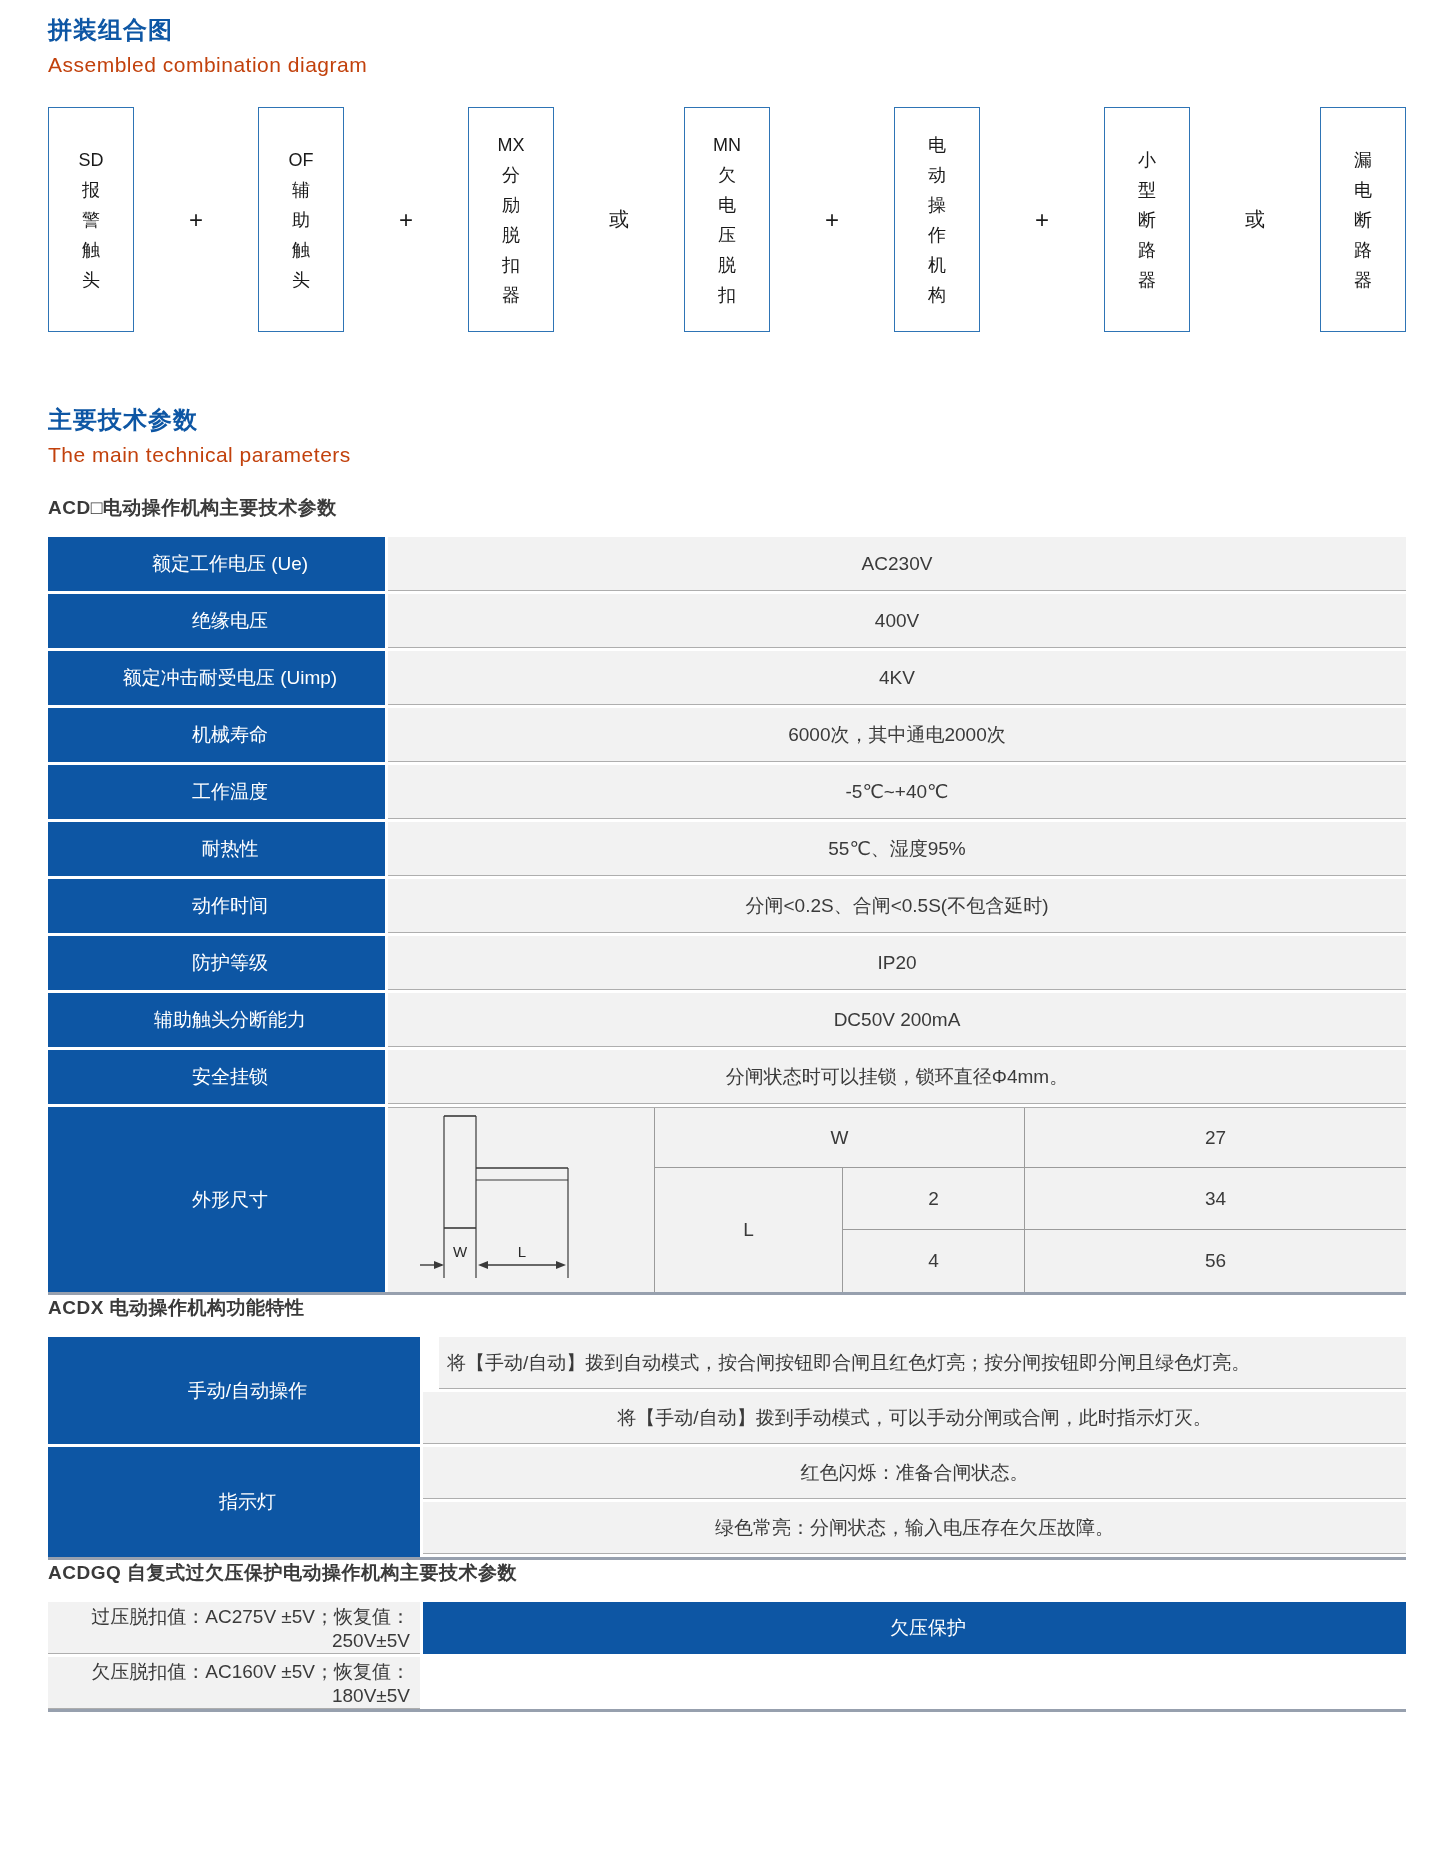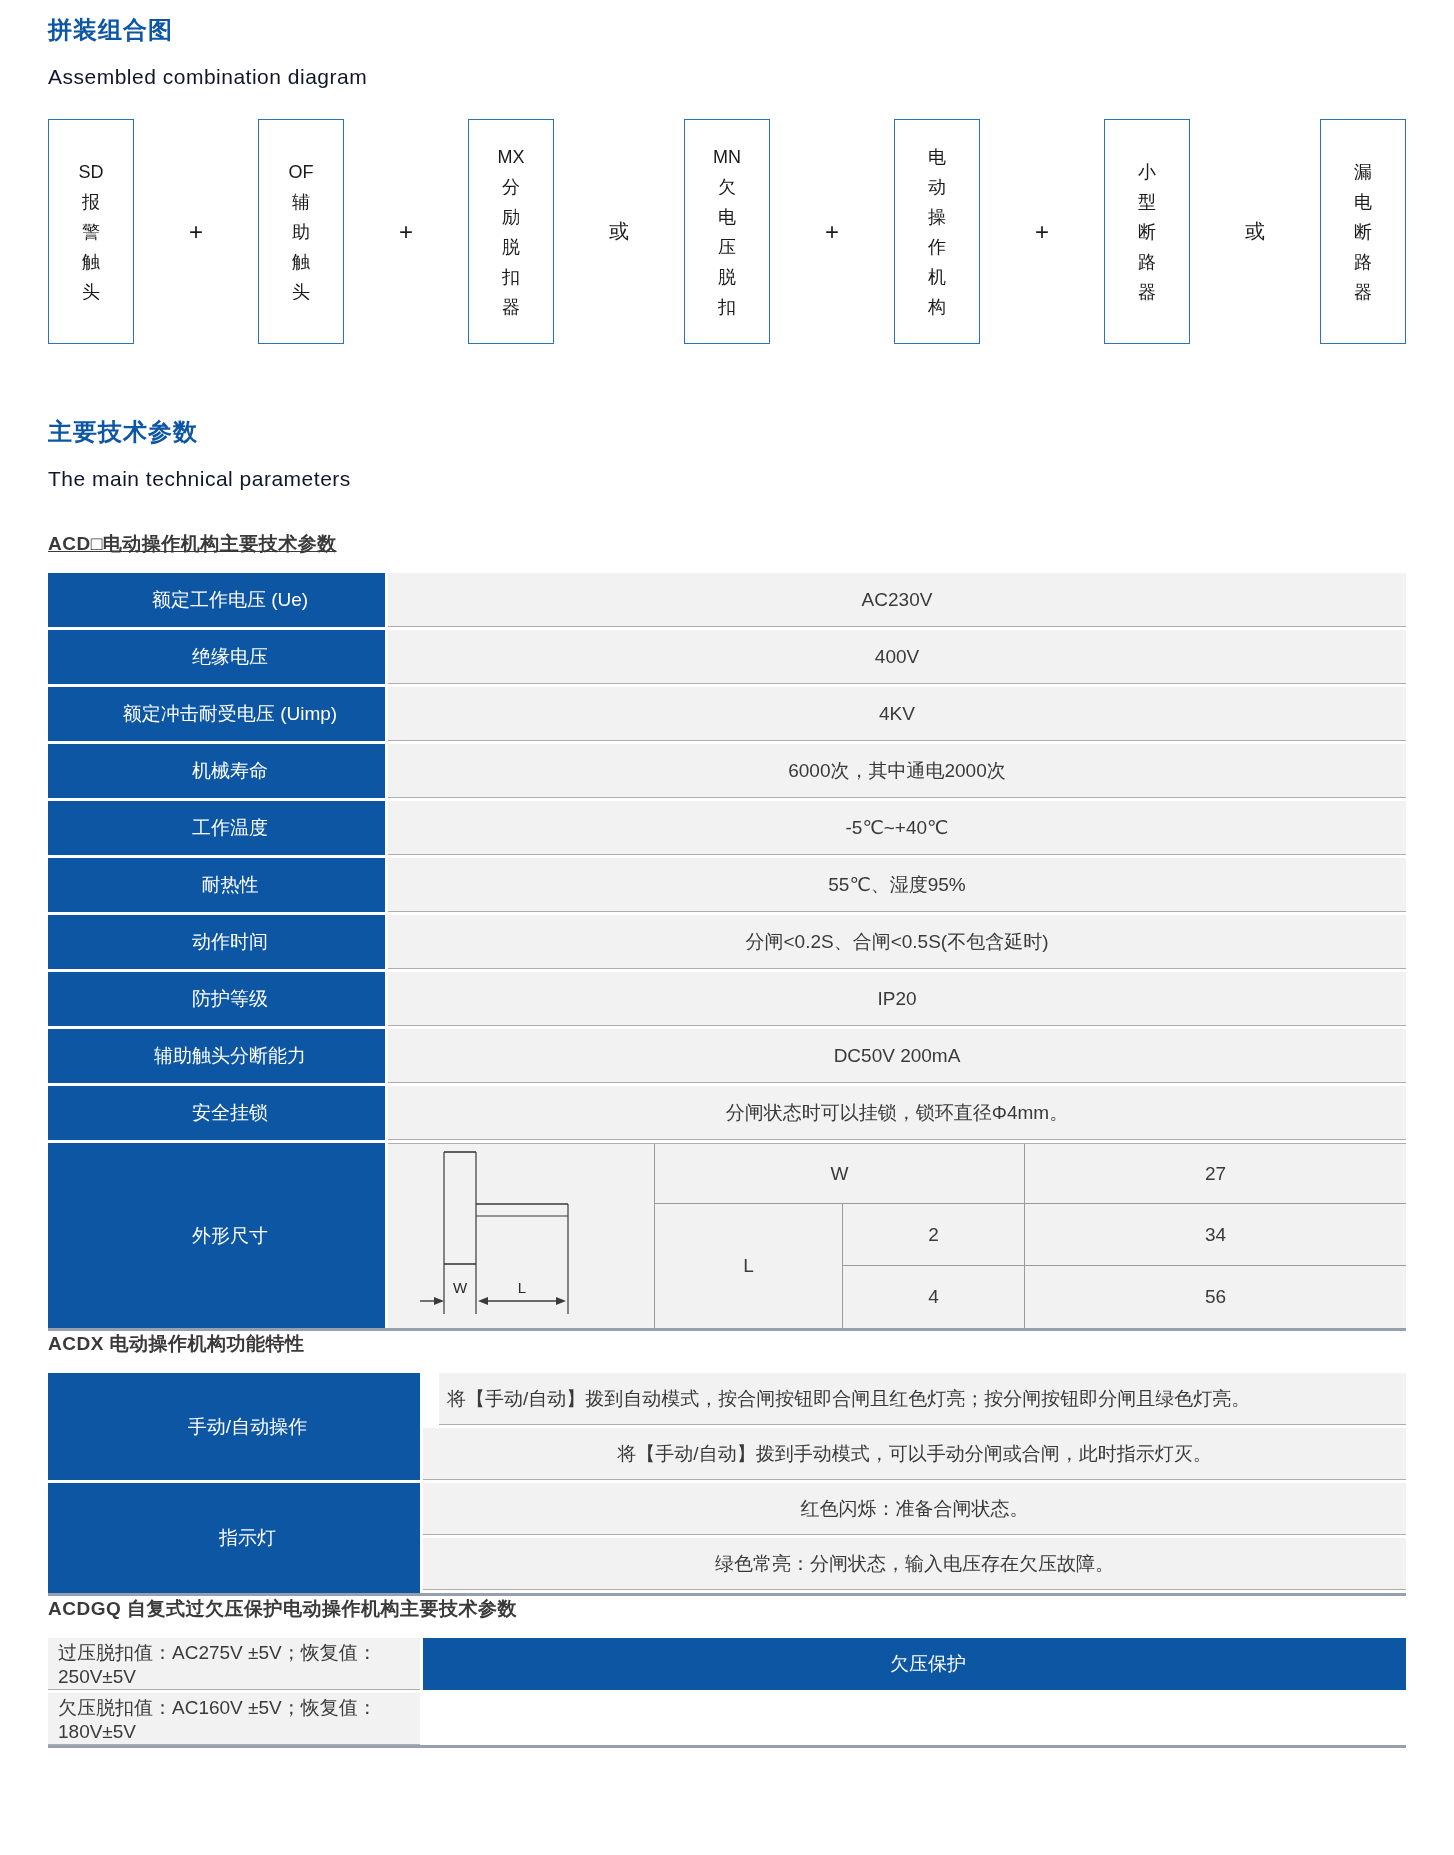--- a/index.html
+++ b/index.html
@@ -5,21 +5,21 @@
   * { margin:0; padding:0; box-sizing:border-box; }
   html,body { background:#ffffff; }
   body {
     width:1454px; min-height:1855px;
     font-family:"Liberation Sans","DejaVu Sans",sans-serif;
     color:#333;
     padding:14px 48px 30px 48px;
   }
   
   .sec-title-cn { font-size:24px; font-weight:bold; color:#0d56a4; letter-spacing:1px; }
-  .sec-title-en { font-size:21px; color:#0f172a; margin-top:19px; letter-spacing:0.5px; }
+  .sec-title-en { font-size:21px; color:#c2410c; margin-top:7px; letter-spacing:0.5px; }
   .sub-heading  { font-size:19px; font-weight:bold; color:#3a3a3a; letter-spacing:0.5px; }
 
   
   .combo-row {
     margin-top:30px; height:225px;
     display:flex; justify-content:space-between; align-items:stretch;
   }
   .combo-box {
     width:86px; border:1px solid #2e74b5; background:#fff;
     display:flex; align-items:center; justify-content:center;
@@ -35,21 +35,21 @@
   
   .ptable { display:grid; gap:3px; background:#fff; border-bottom:3px solid #97a0ae; }
   .t1 { grid-template-columns:337px 1fr; }
   .t2, .t3 { grid-template-columns:372px 1fr; }
   .lbl {
     background:#0d56a4; color:#fff; font-size:19px;
     display:flex; align-items:center; justify-content:center; text-align:center;padding-left:27px;
   }
   .val {
     background:#f2f2f2; color:#3a3a3a; font-size:19px;
-    display:flex; align-items:center; justify-content:center; text-align:left;
+    display:flex; align-items:center; justify-content:center; text-align:right;
     border-bottom:1px solid #aeaeae; padding:0 10px;
   }
   .t1 .row-h { min-height:54px; }
   .t2 .row-h, .t3 .row-h { min-height:52px; }
   .val.left { justify-content:flex-start; text-align:left; padding-left:8px;margin-left:16px; }
   .span2 { grid-row:span 2; }
   .span3 { grid-row:span 3; }
 
   
   .dims-wrap {
@@ -62,21 +62,21 @@
     display:flex; align-items:center; justify-content:center;
     font-size:19px; color:#3a3a3a;
   }
   .bl { border-left:1px solid #9b9b9b; }
   .bb { border-bottom:1px solid #9b9b9b; }
   .diagram-cell { grid-row:1/4; grid-column:1; display:flex; align-items:center; justify-content:center; }
   .dimsvg text { font-family:"Liberation Sans","DejaVu Sans",sans-serif; font-size:15px; fill:#2a2a2a; }
 
   
   .mt72 { margin-top:72px; }
-  .mt40 { margin-top:40px;text-decoration:underline; }
+  .mt40 { margin-top:28px; }
   .mt16 { margin-top:16px; }
   .mt34 { }
 </style>
 </head>
 <body>
 
 <div>
   <div class="sec-title-cn">拼装组合图</div>
   <div class="sec-title-en">Assembled combination diagram</div>
 

